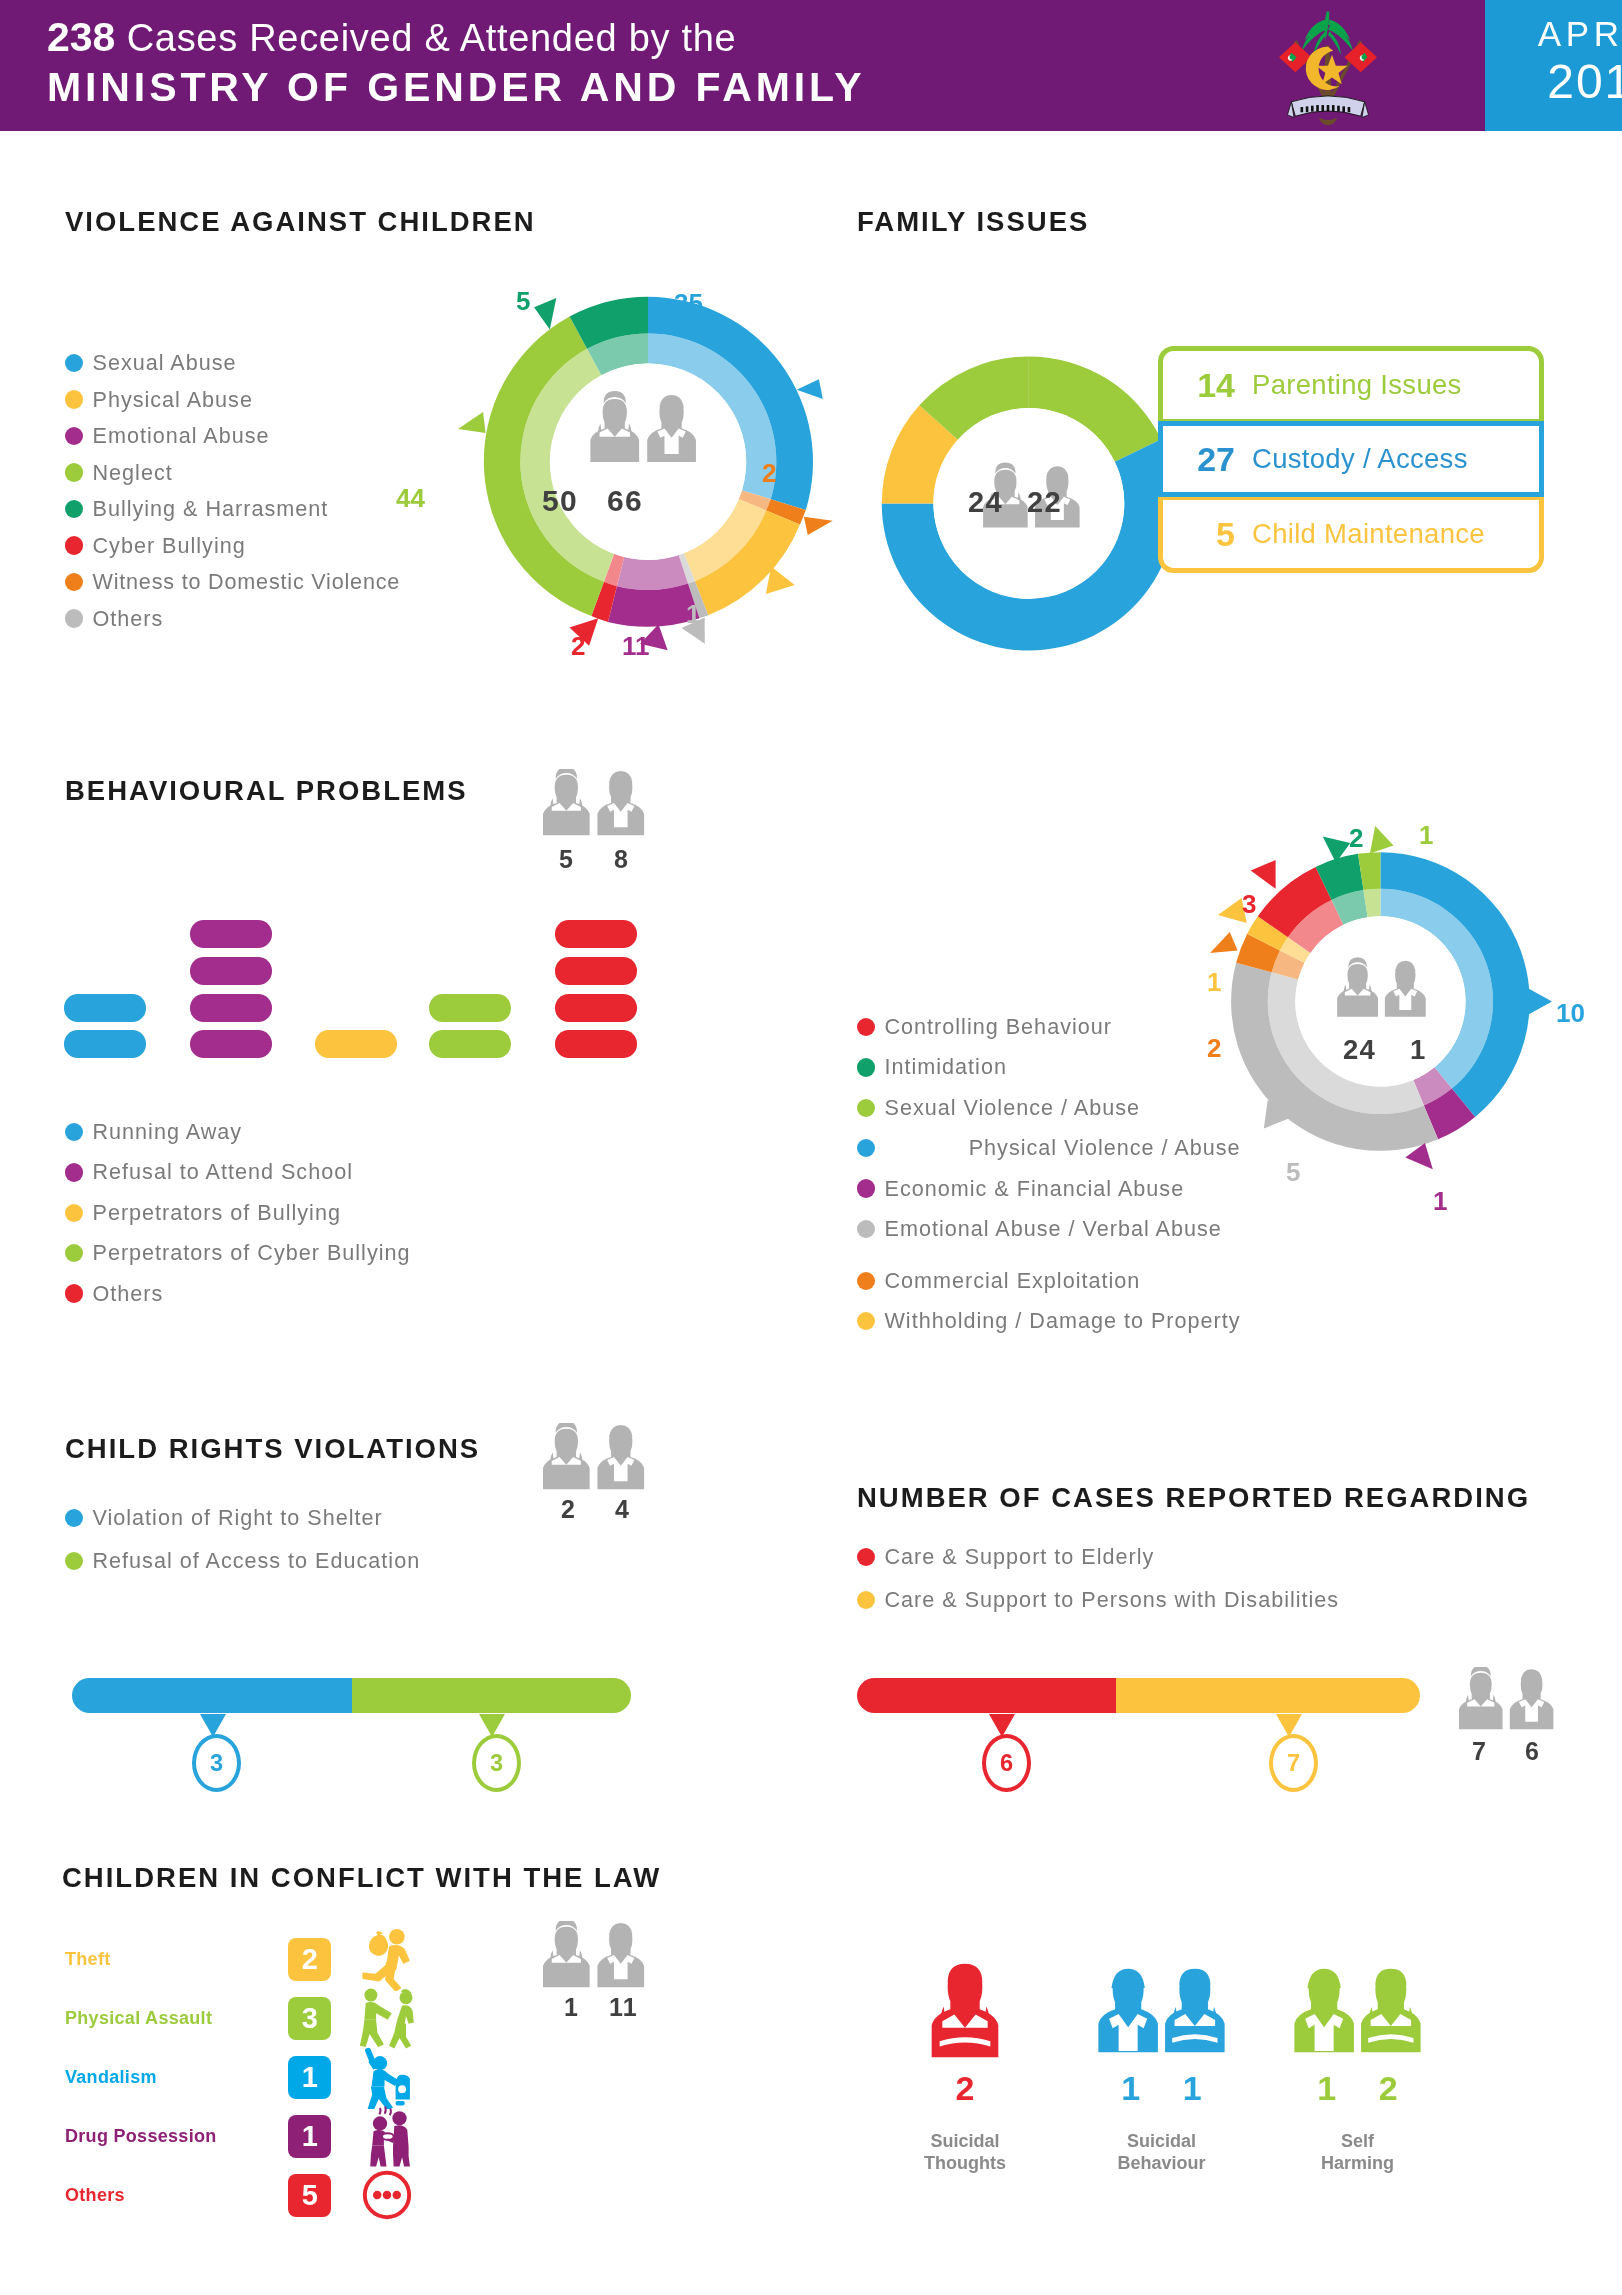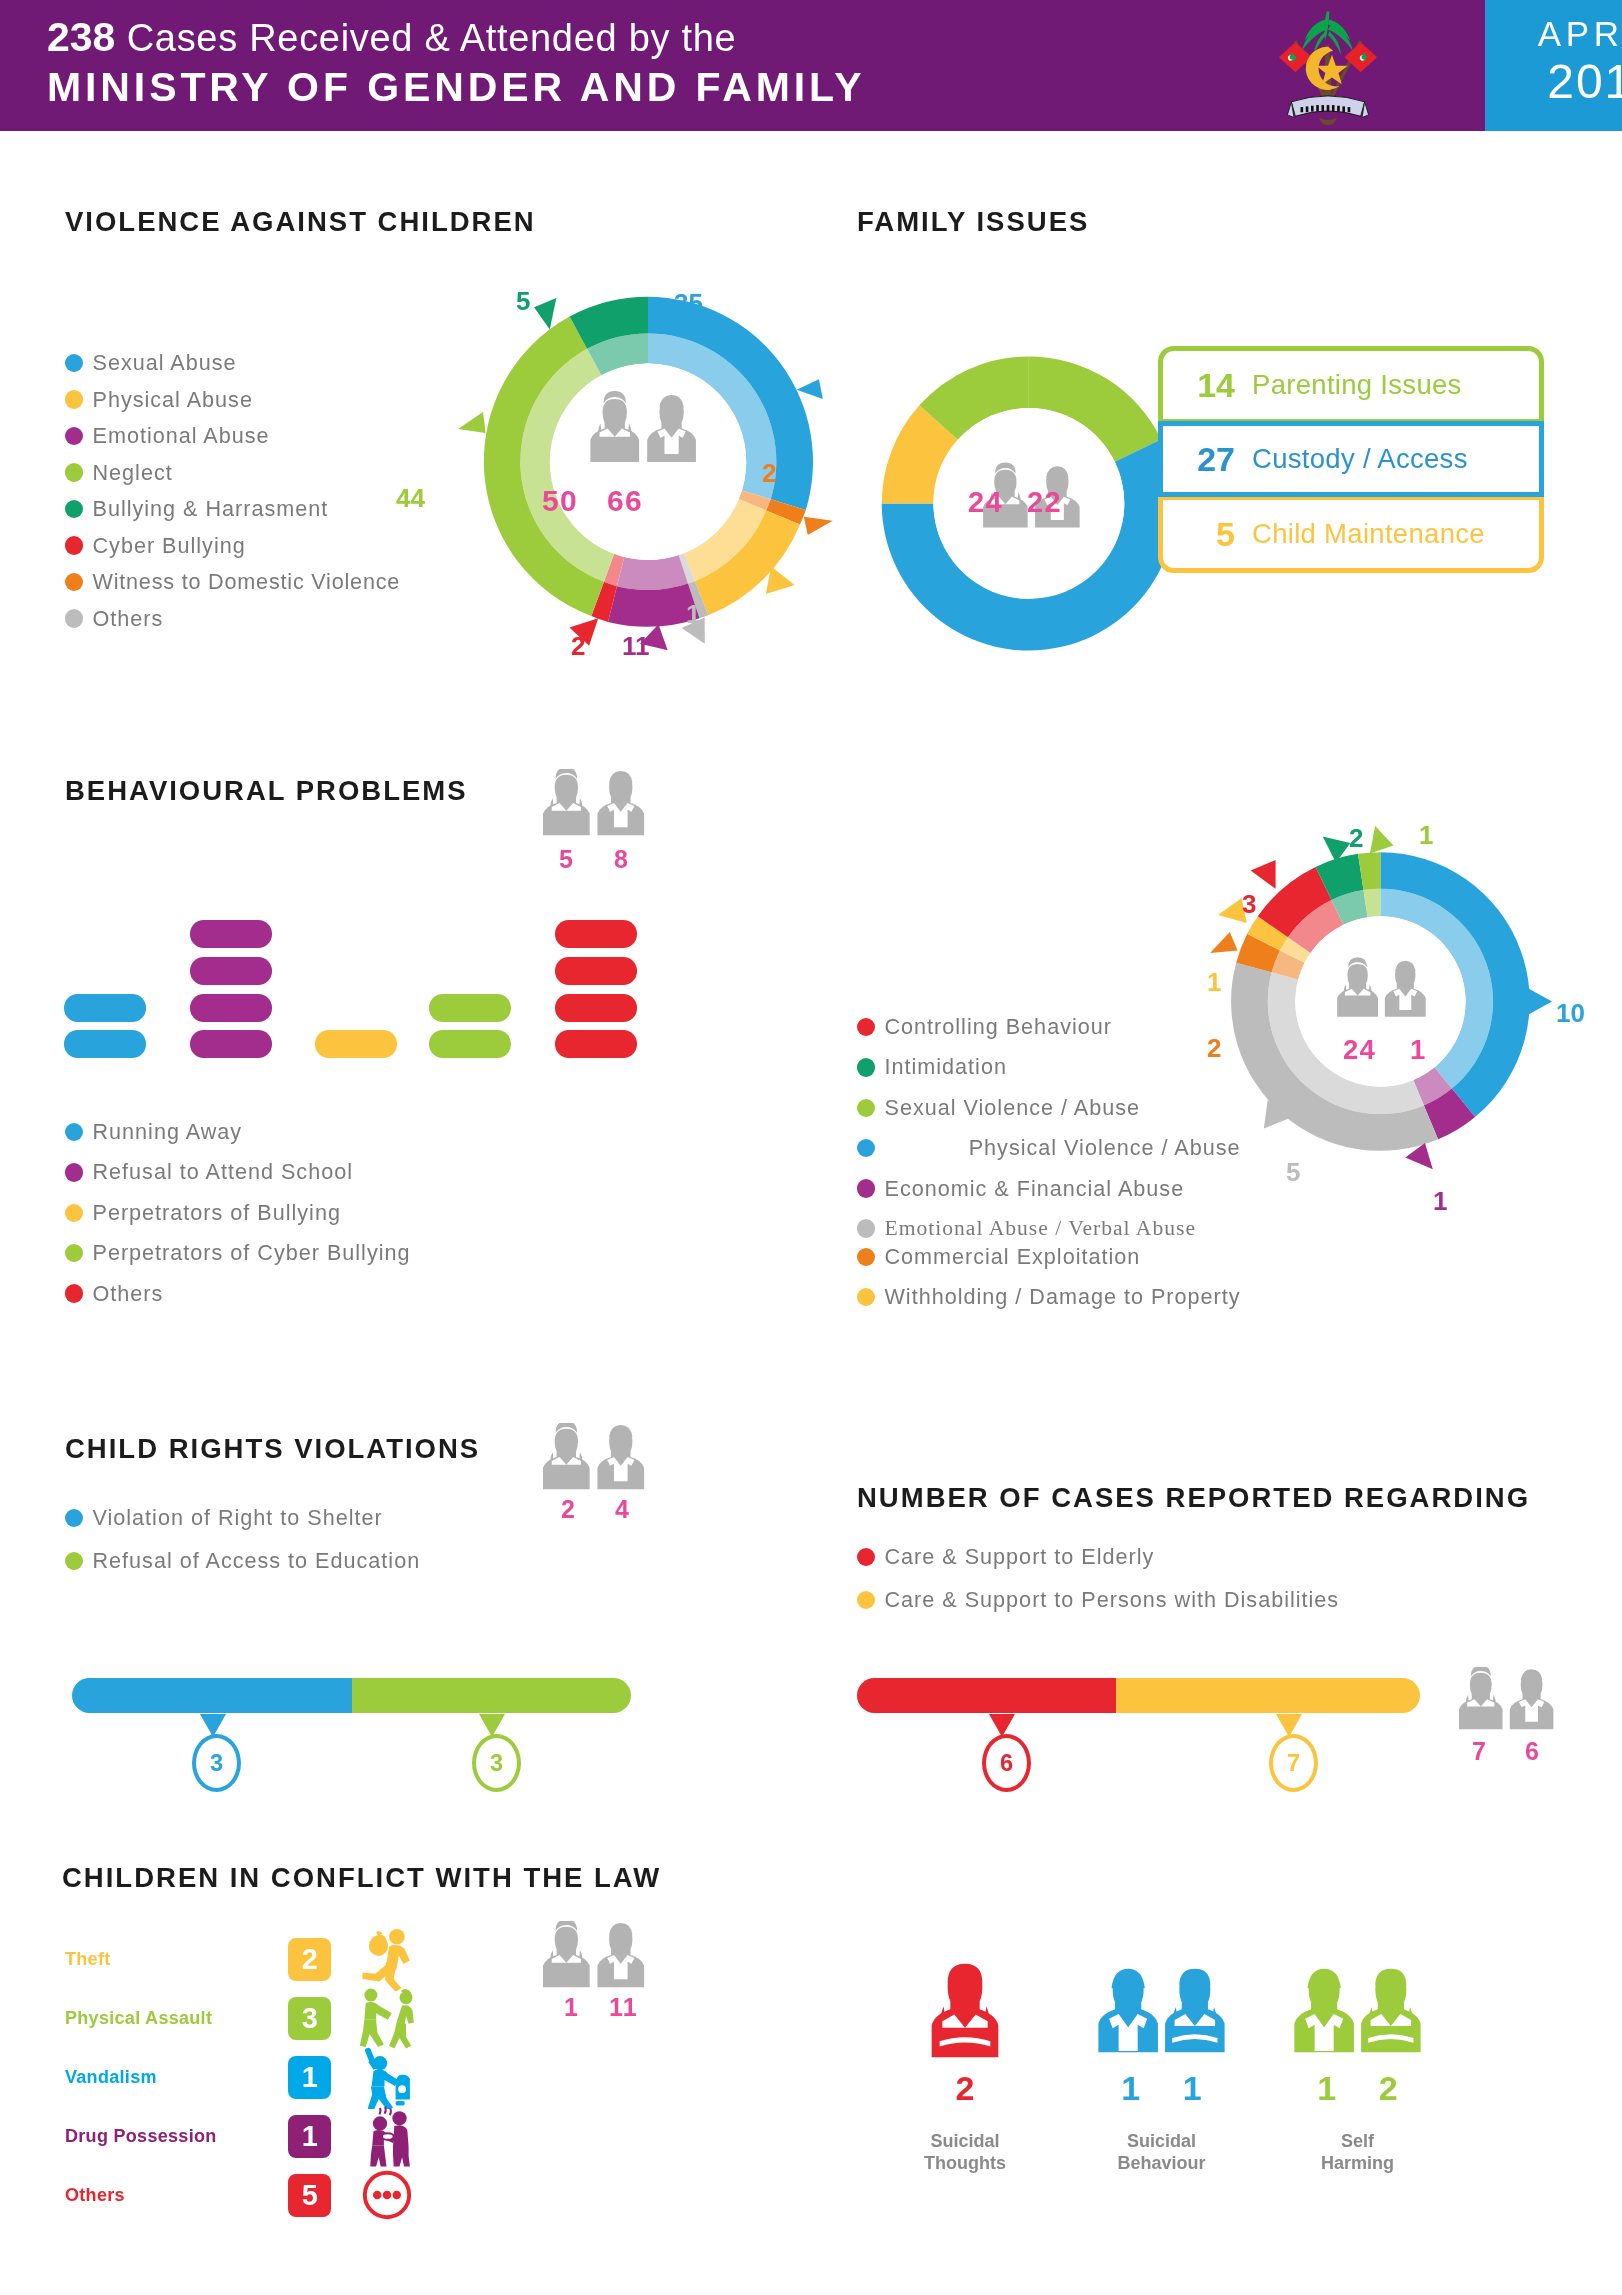--- a/index.html
+++ b/index.html
@@ -51,21 +51,21 @@
             display:flex;align-items:center;justify-content:center;}
   .claw-ico{width:72px;height:68px;margin-left:19.6px;display:flex;align-items:center;justify-content:center;}
 
   
   .sh-group{position:absolute;text-align:center;}
   .sh-nums{font-size:34px;font-weight:bold;margin-top:7.9px;letter-spacing:19.6px;text-indent:19.6px;}
   .sh-cap{color:#8a8a8a;font-size:18px;line-height:1.25;margin-top:22px;white-space:pre-line;font-weight:bold;}
 
   
   .dval{position:absolute;font-size:26px;font-weight:bold;white-space:nowrap;}
-  .dcenter-nums{position:absolute;color:#ec4899;font-weight:bold;letter-spacing:1.3px;}
+  .dcenter-nums{position:absolute;color:#404040;font-weight:bold;letter-spacing:1.3px;}
 </style>
 </head>
 <body>
 
 <div class="page">
 
   <div class="header">
     <div class="hdr-line1">
       <span class="hdr-num">238</span>
       <span>Cases Received &amp; Attended by the</span>
@@ -408,21 +408,21 @@
         <span class="leg-label">Sexual Violence / Abuse</span>
       </div>
     <div class="leg-row" style="margin-bottom:14.4px;justify-content:space-between;">
         <span class="leg-dot" style="background:#29a3dc"></span>
         <span class="leg-label">Physical Violence / Abuse</span>
       </div>
     <div class="leg-row" style="margin-bottom:14.4px;">
         <span class="leg-dot" style="background:#a32d8c"></span>
         <span class="leg-label">Economic &amp; Financial Abuse</span>
       </div>
-    <div class="leg-row" style="margin-bottom:3px;font-family:Liberation Serif, serif;">
+    <div class="leg-row" style="margin-bottom:26px;">
         <span class="leg-dot" style="background:#bcbcbc"></span>
         <span class="leg-label">Emotional Abuse / Verbal Abuse</span>
       </div>
     <div class="leg-row" style="margin-bottom:14.4px;">
         <span class="leg-dot" style="background:#ef7f1a"></span>
         <span class="leg-label">Commercial Exploitation</span>
       </div>
     <div class="leg-row">
         <span class="leg-dot" style="background:#fcc43e"></span>
         <span class="leg-label">Withholding / Damage to Property</span>

